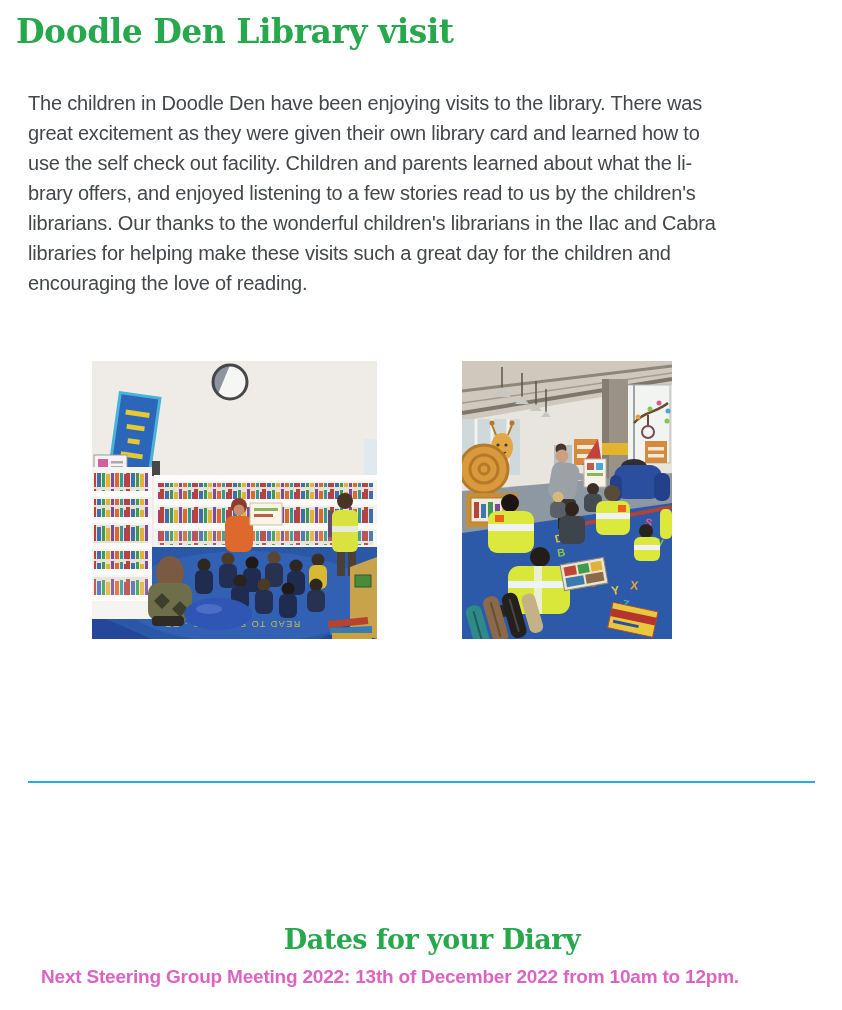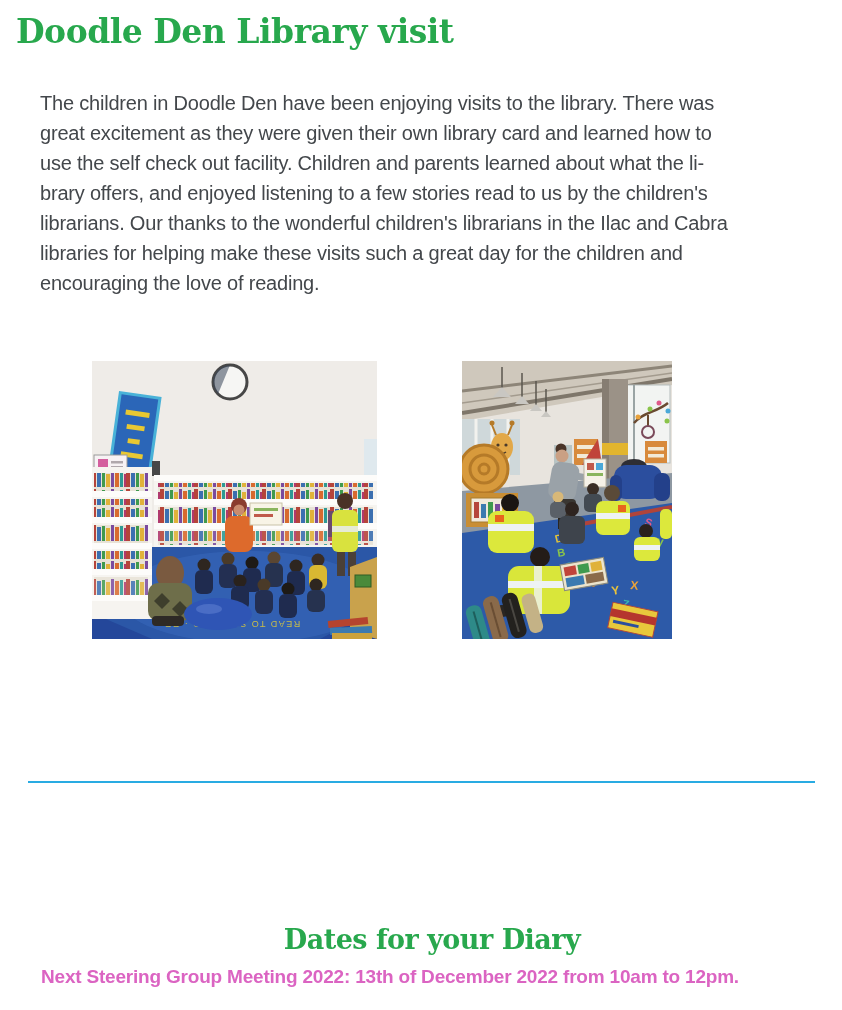--- a/index.html
+++ b/index.html
@@ -21,21 +21,21 @@
     top: 8px;
     margin: 4px;
     font-family: "DejaVu Serif", serif;
     font-weight: bold;
     font-size: 33px;
     letter-spacing: -0.5px;
     color: #28A84D;
   }
   .article-body {
     position: absolute;
-    left: 40px;
+    left: 28px;
     top: 88px;
     width: 800px;
     margin: 0;
     font-size: 20px;
     letter-spacing: -0.2px;
     line-height: 30px;
     color: #43474B;
     white-space: pre-line;
   }
   .photo {

